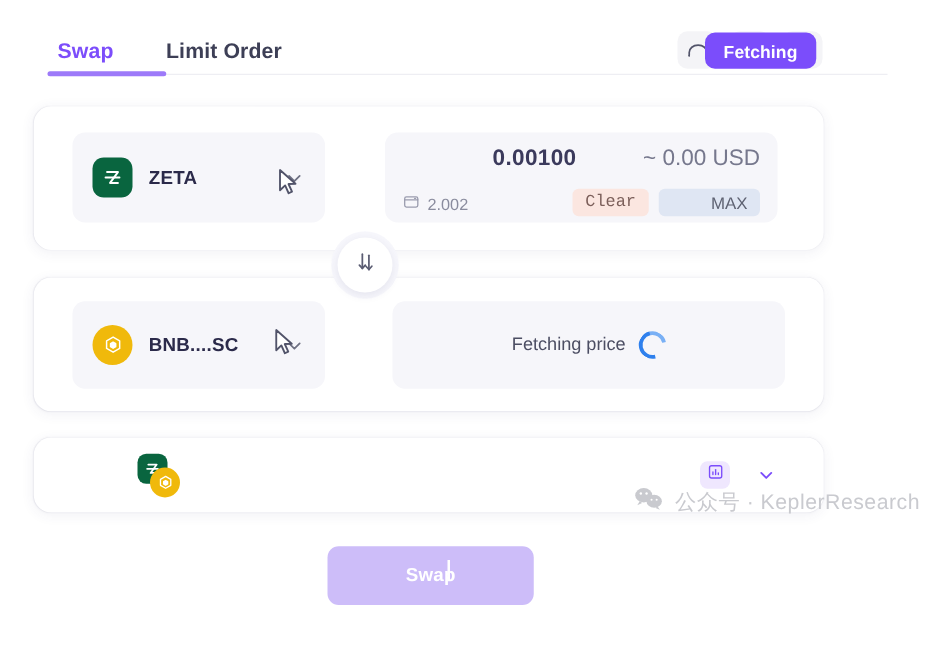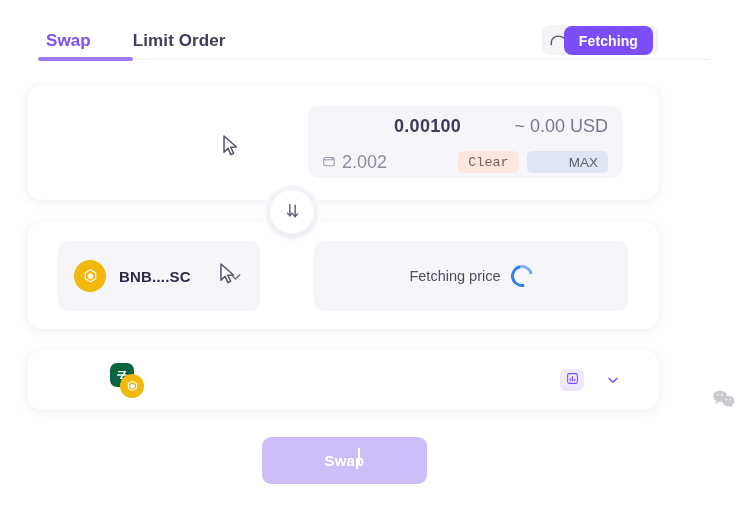--- a/index.html
+++ b/index.html
@@ -214,23 +214,23 @@
   }
 
   .amount-row2 {
     display: flex;
     align-items: center;
     margin-top: 9px;
     height: 22px;
   }
   .balance {
     display: flex;
-    align-items: center;
+    align-items: flex-end;
     gap: 6px;
-    font-size: 18px;
+    font-size: 13px;
     color: #8a8c9e;
   }
   .pill {
     height: 22px;
     padding: 0 10px;
     border-radius: 5px;
     font-size: 13.5px;
     display: flex;
     align-items: center;
     cursor: pointer;
@@ -424,20 +424,36 @@
           </svg>
         </span>
       </div>
     </div>
 
     <div class="liquidity-btn">Fetching</div>
   </div>
 
   <div class="card" id="card-from">
 
+    <div class="inner-box token-select">
+      <span class="token-logo">
+        <span class="logo-zeta">
+          <svg width="18" height="18" viewBox="0 0 24 24">
+            <path d="M6.2 6.2 H17.8 L9.4 17.8 H17.8" fill="none" stroke="#ffffff" stroke-width="2.1" stroke-linecap="round" stroke-linejoin="round"></path>
+            <path d="M4.6 12 H19.4" fill="none" stroke="#ffffff" stroke-width="2.1" stroke-linecap="round"></path>
+          </svg>
+        </span>
+      </span>
+      <span class="token-symbol">ZETA</span>
+      <span class="token-caret">
+        <svg width="17" height="17" viewBox="0 0 24 24" fill="none" stroke="#6f7183" stroke-width="2" stroke-linecap="round" stroke-linejoin="round">
+          <path d="M6 9.5 L12 15.5 L18 9.5"></path>
+        </svg>
+      </span>
+    </div>
 
     <div class="inner-box amount-box">
       <div class="amount-row1">
         <span class="amount-value">0.00100</span>
         <span class="amount-usd">~ 0.00 USD</span>
       </div>
       <div class="amount-row2">
         <span class="balance">
           <span>
             <svg width="14" height="14" viewBox="0 0 24 24" fill="none" stroke="#9a9cae" stroke-width="1.8" stroke-linecap="round" stroke-linejoin="round">
@@ -535,20 +551,21 @@
         <ellipse cx="9.2" cy="8.6" rx="8.2" ry="6.9"></ellipse>
         <path d="M5.4 14.2 L3.0 18.2 L7.6 16.1 Z"></path>
         <ellipse cx="19.2" cy="14.4" rx="7.4" ry="6.2"></ellipse>
         <path d="M22.4 19.2 L24.6 22.6 L20.6 20.8 Z"></path>
         <circle cx="6.4" cy="7.0" r="1.15" fill="#ffffff"></circle>
         <circle cx="11.9" cy="7.0" r="1.15" fill="#ffffff"></circle>
         <circle cx="16.7" cy="12.9" r="1.0" fill="#ffffff"></circle>
         <circle cx="21.6" cy="12.9" r="1.0" fill="#ffffff"></circle>
       </svg>
     </span>
+    <span class="wm-text">公众号 · KeplerResearch</span>
   </div>
 
   <span class="cursor" id="cursor-a">
     <svg width="22" height="24" viewBox="0 0 22 24">
       <path d="M2 1 L2 17.2 L6.1 13.3 L8.9 19.6 L11.6 18.3 L8.8 12.2 L14.4 12.0 Z" fill="#ffffff" stroke="#52546a" stroke-width="1.5" stroke-linejoin="round"></path>
     </svg>
   </span>
   <span class="cursor" id="cursor-b">
     <svg width="22" height="24" viewBox="0 0 22 24">
       <path d="M2 1 L2 17.2 L6.1 13.3 L8.9 19.6 L11.6 18.3 L8.8 12.2 L14.4 12.0 Z" fill="#ffffff" stroke="#52546a" stroke-width="1.5" stroke-linejoin="round"></path>

